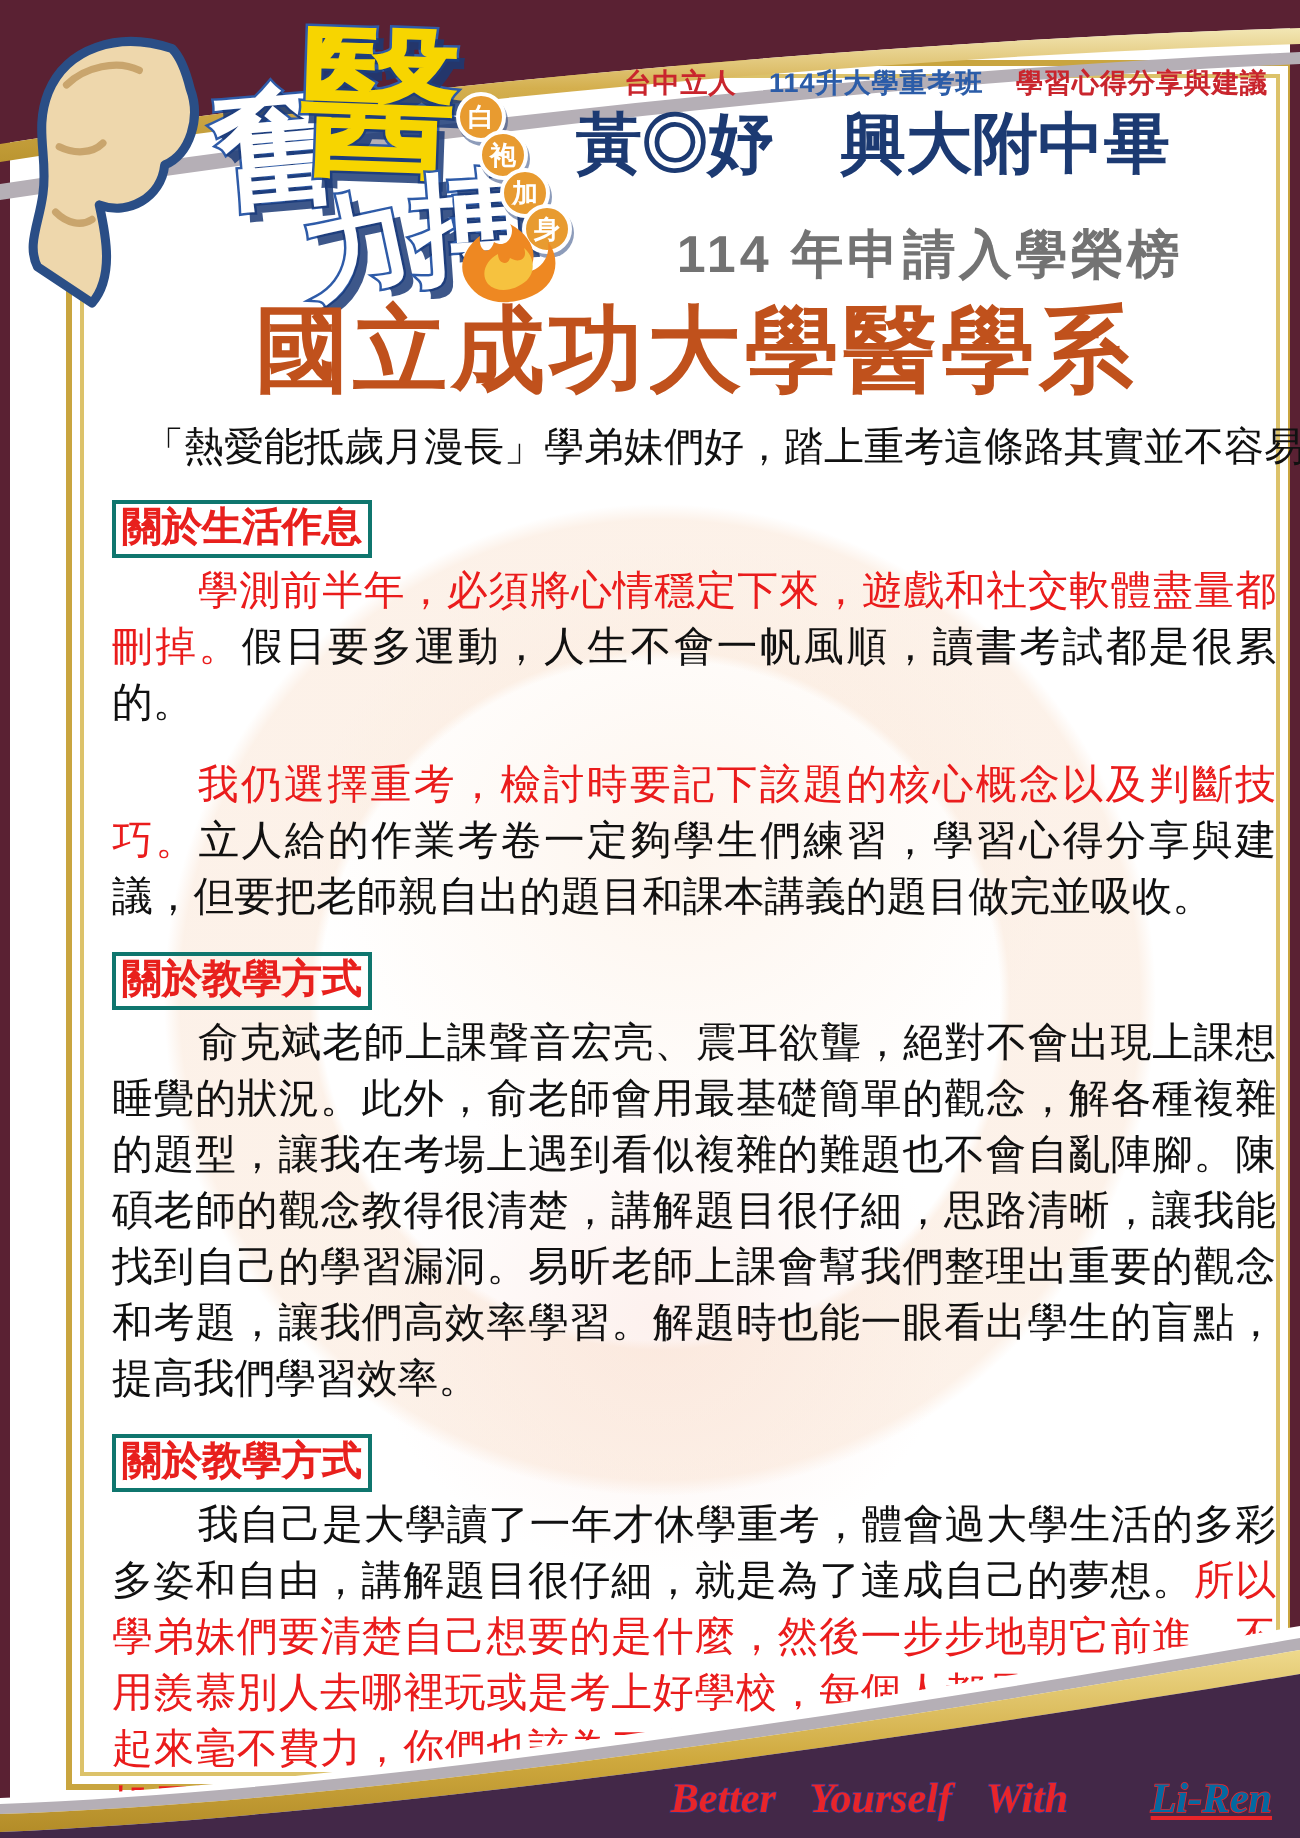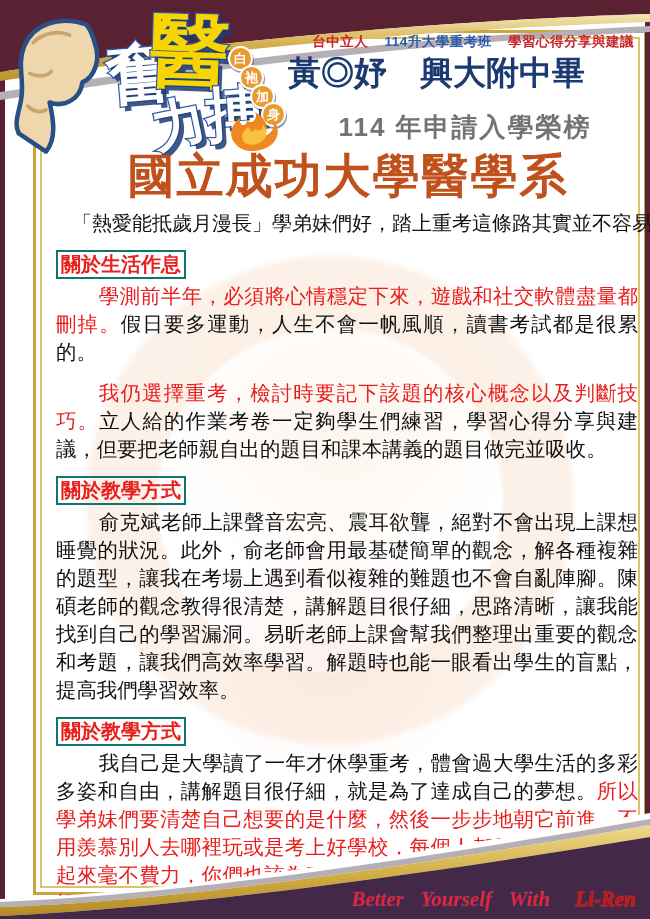--- a/index.html
+++ b/index.html
@@ -69,21 +69,21 @@
   .sec-body{margin:0;width:582px;font-size:20.4px;line-height:28px;text-indent:2.1em;
       color:#111;text-align:justify;}
   .seg-red{color:#ea1c1c;}
   .seg-black{color:#111;}
 
   
   .footer-svg{position:absolute;left:0;top:809px;width:650px;height:110px;}
   .slogan{position:absolute;right:14px;bottom:7px;font-family:"Liberation Serif",serif;
       font-style:italic;font-weight:bold;font-size:21px;white-space:nowrap;word-spacing:12px;}
   .slogan-red{color:#e8252a;-webkit-text-stroke:.8px #2b3990;paint-order:stroke fill;}
-  .slogan-blue{color:#b91c1c;-webkit-text-stroke:.8px #e8252a;paint-order:stroke fill;margin-left:8px;}
+  .slogan-blue{color:#0369a1;-webkit-text-stroke:.8px #e8252a;paint-order:stroke fill;margin-left:24px;text-decoration:underline;}
 </style>
 </head>
 <body>
 
 <div class="poster">
 
   <div class="watermark"></div>
 
   <div class="frame">
     <div class="frame-inner"></div>

